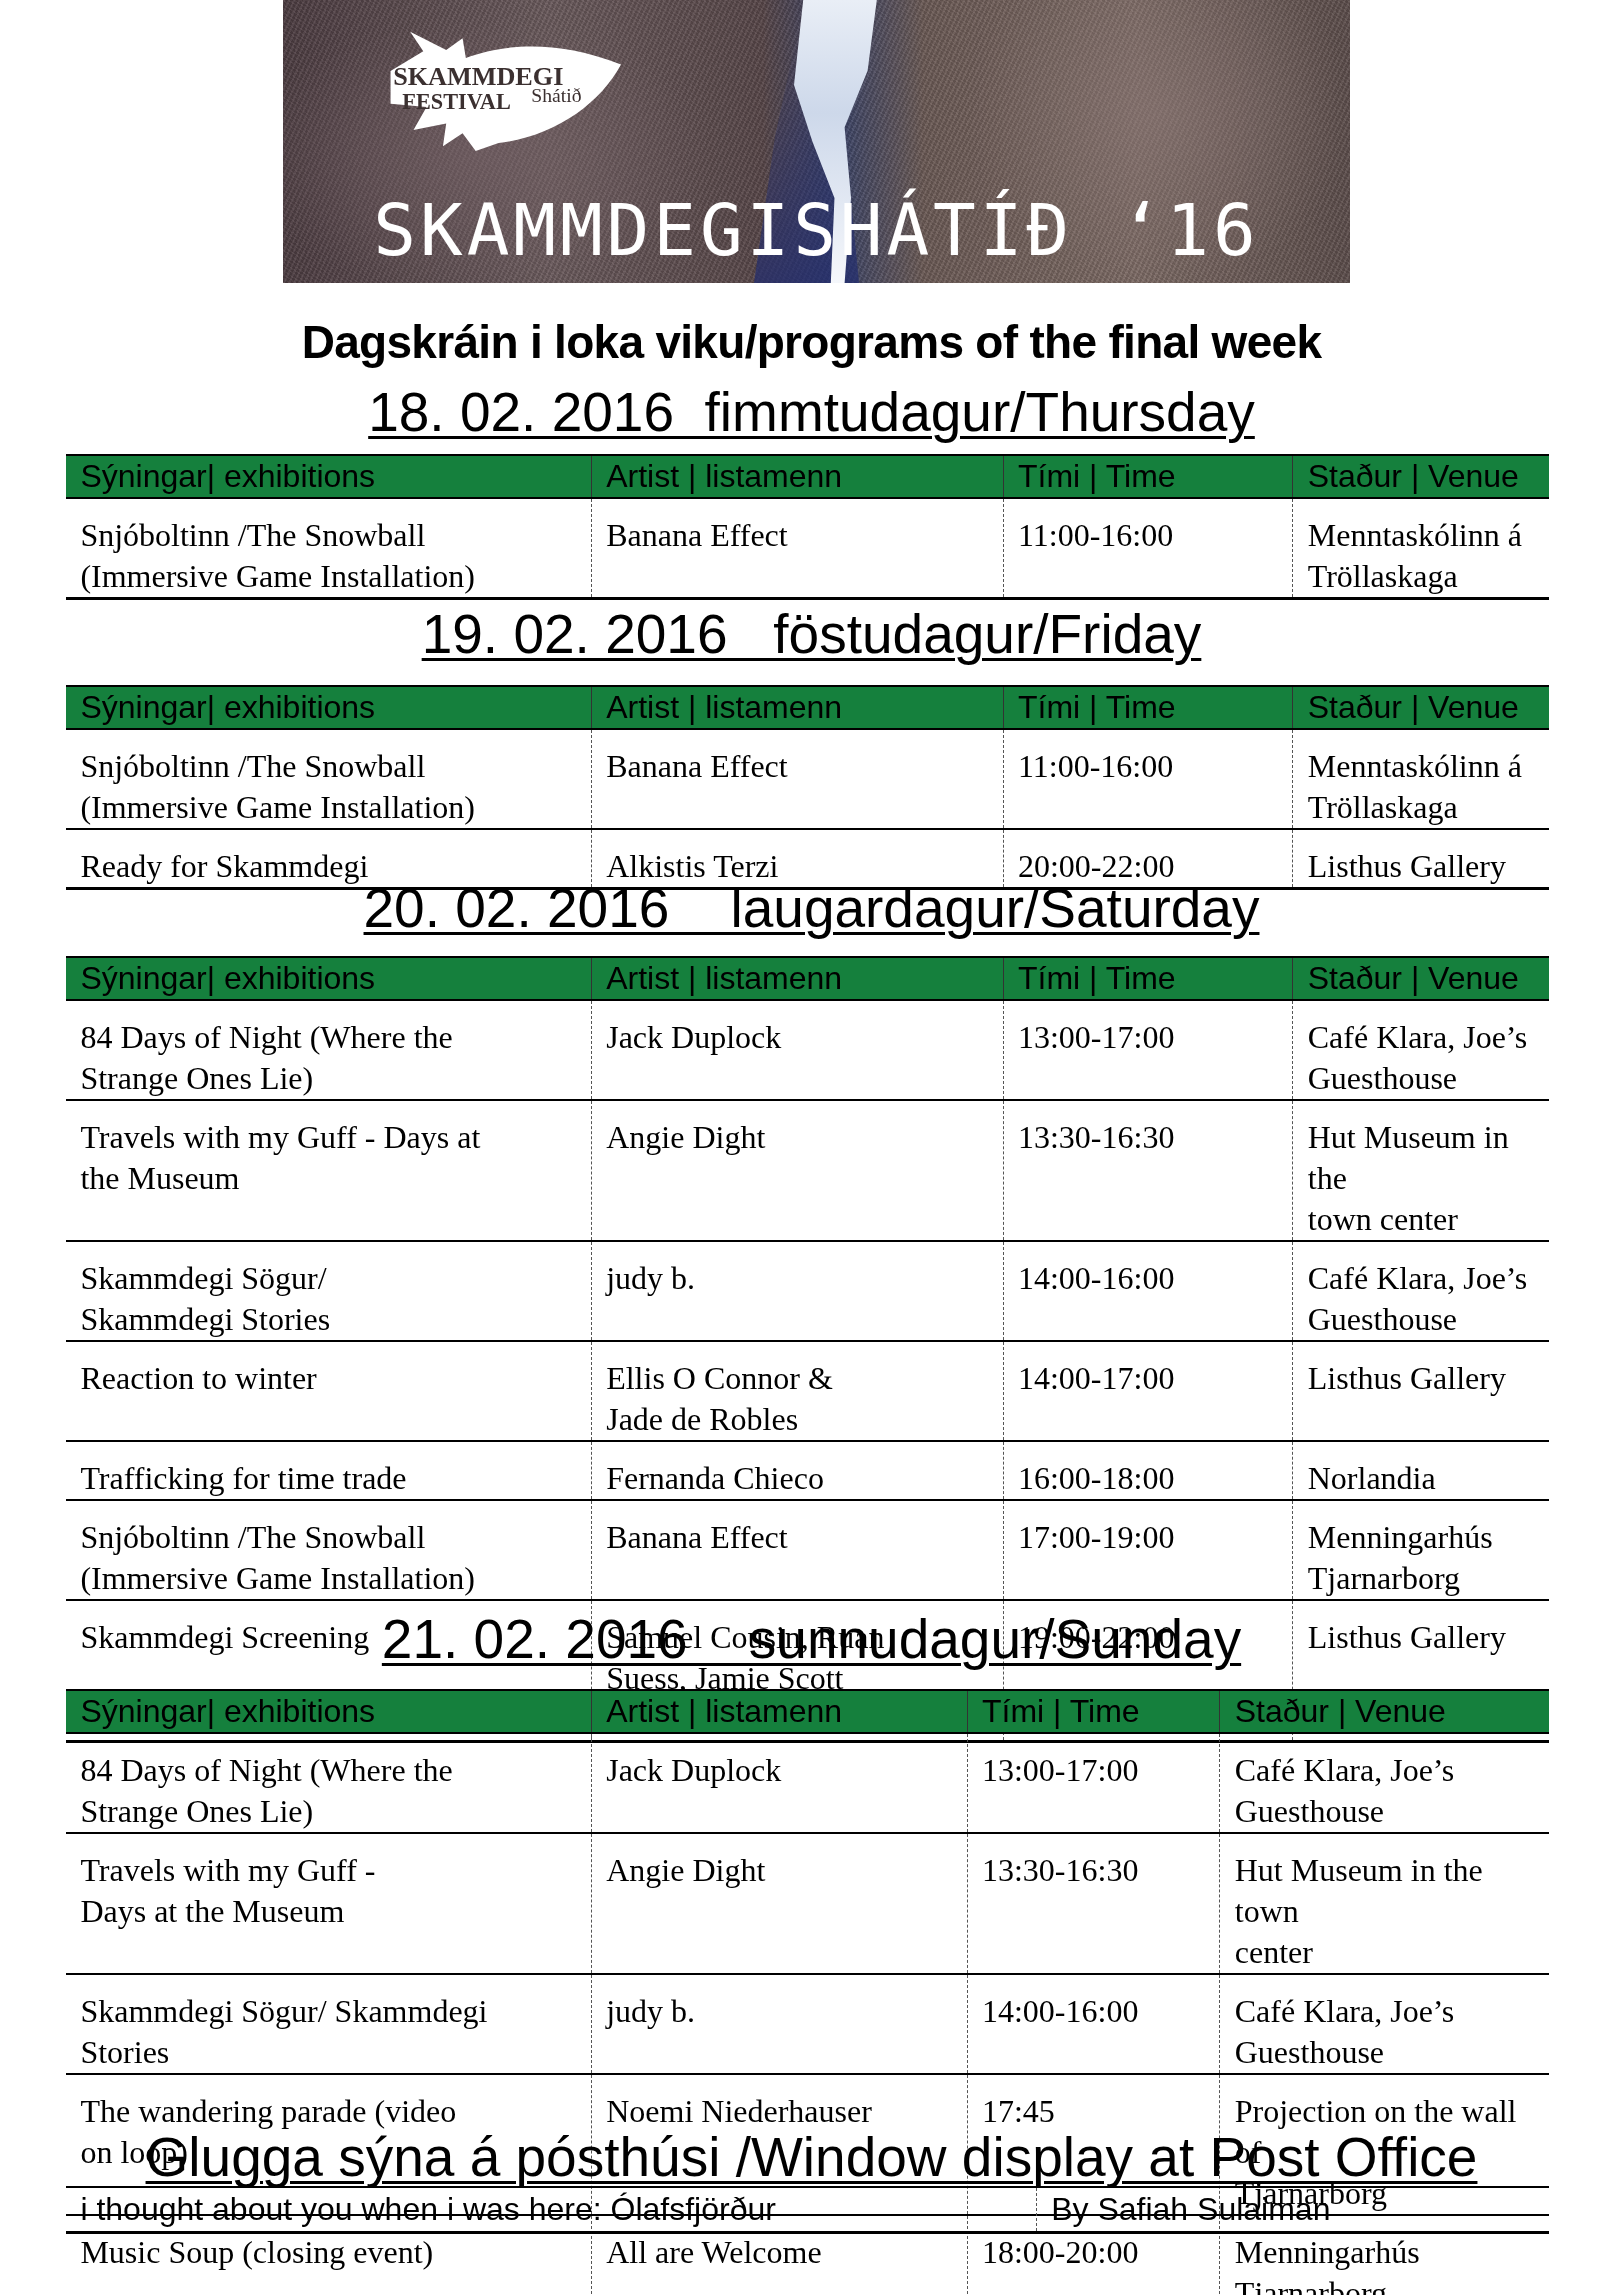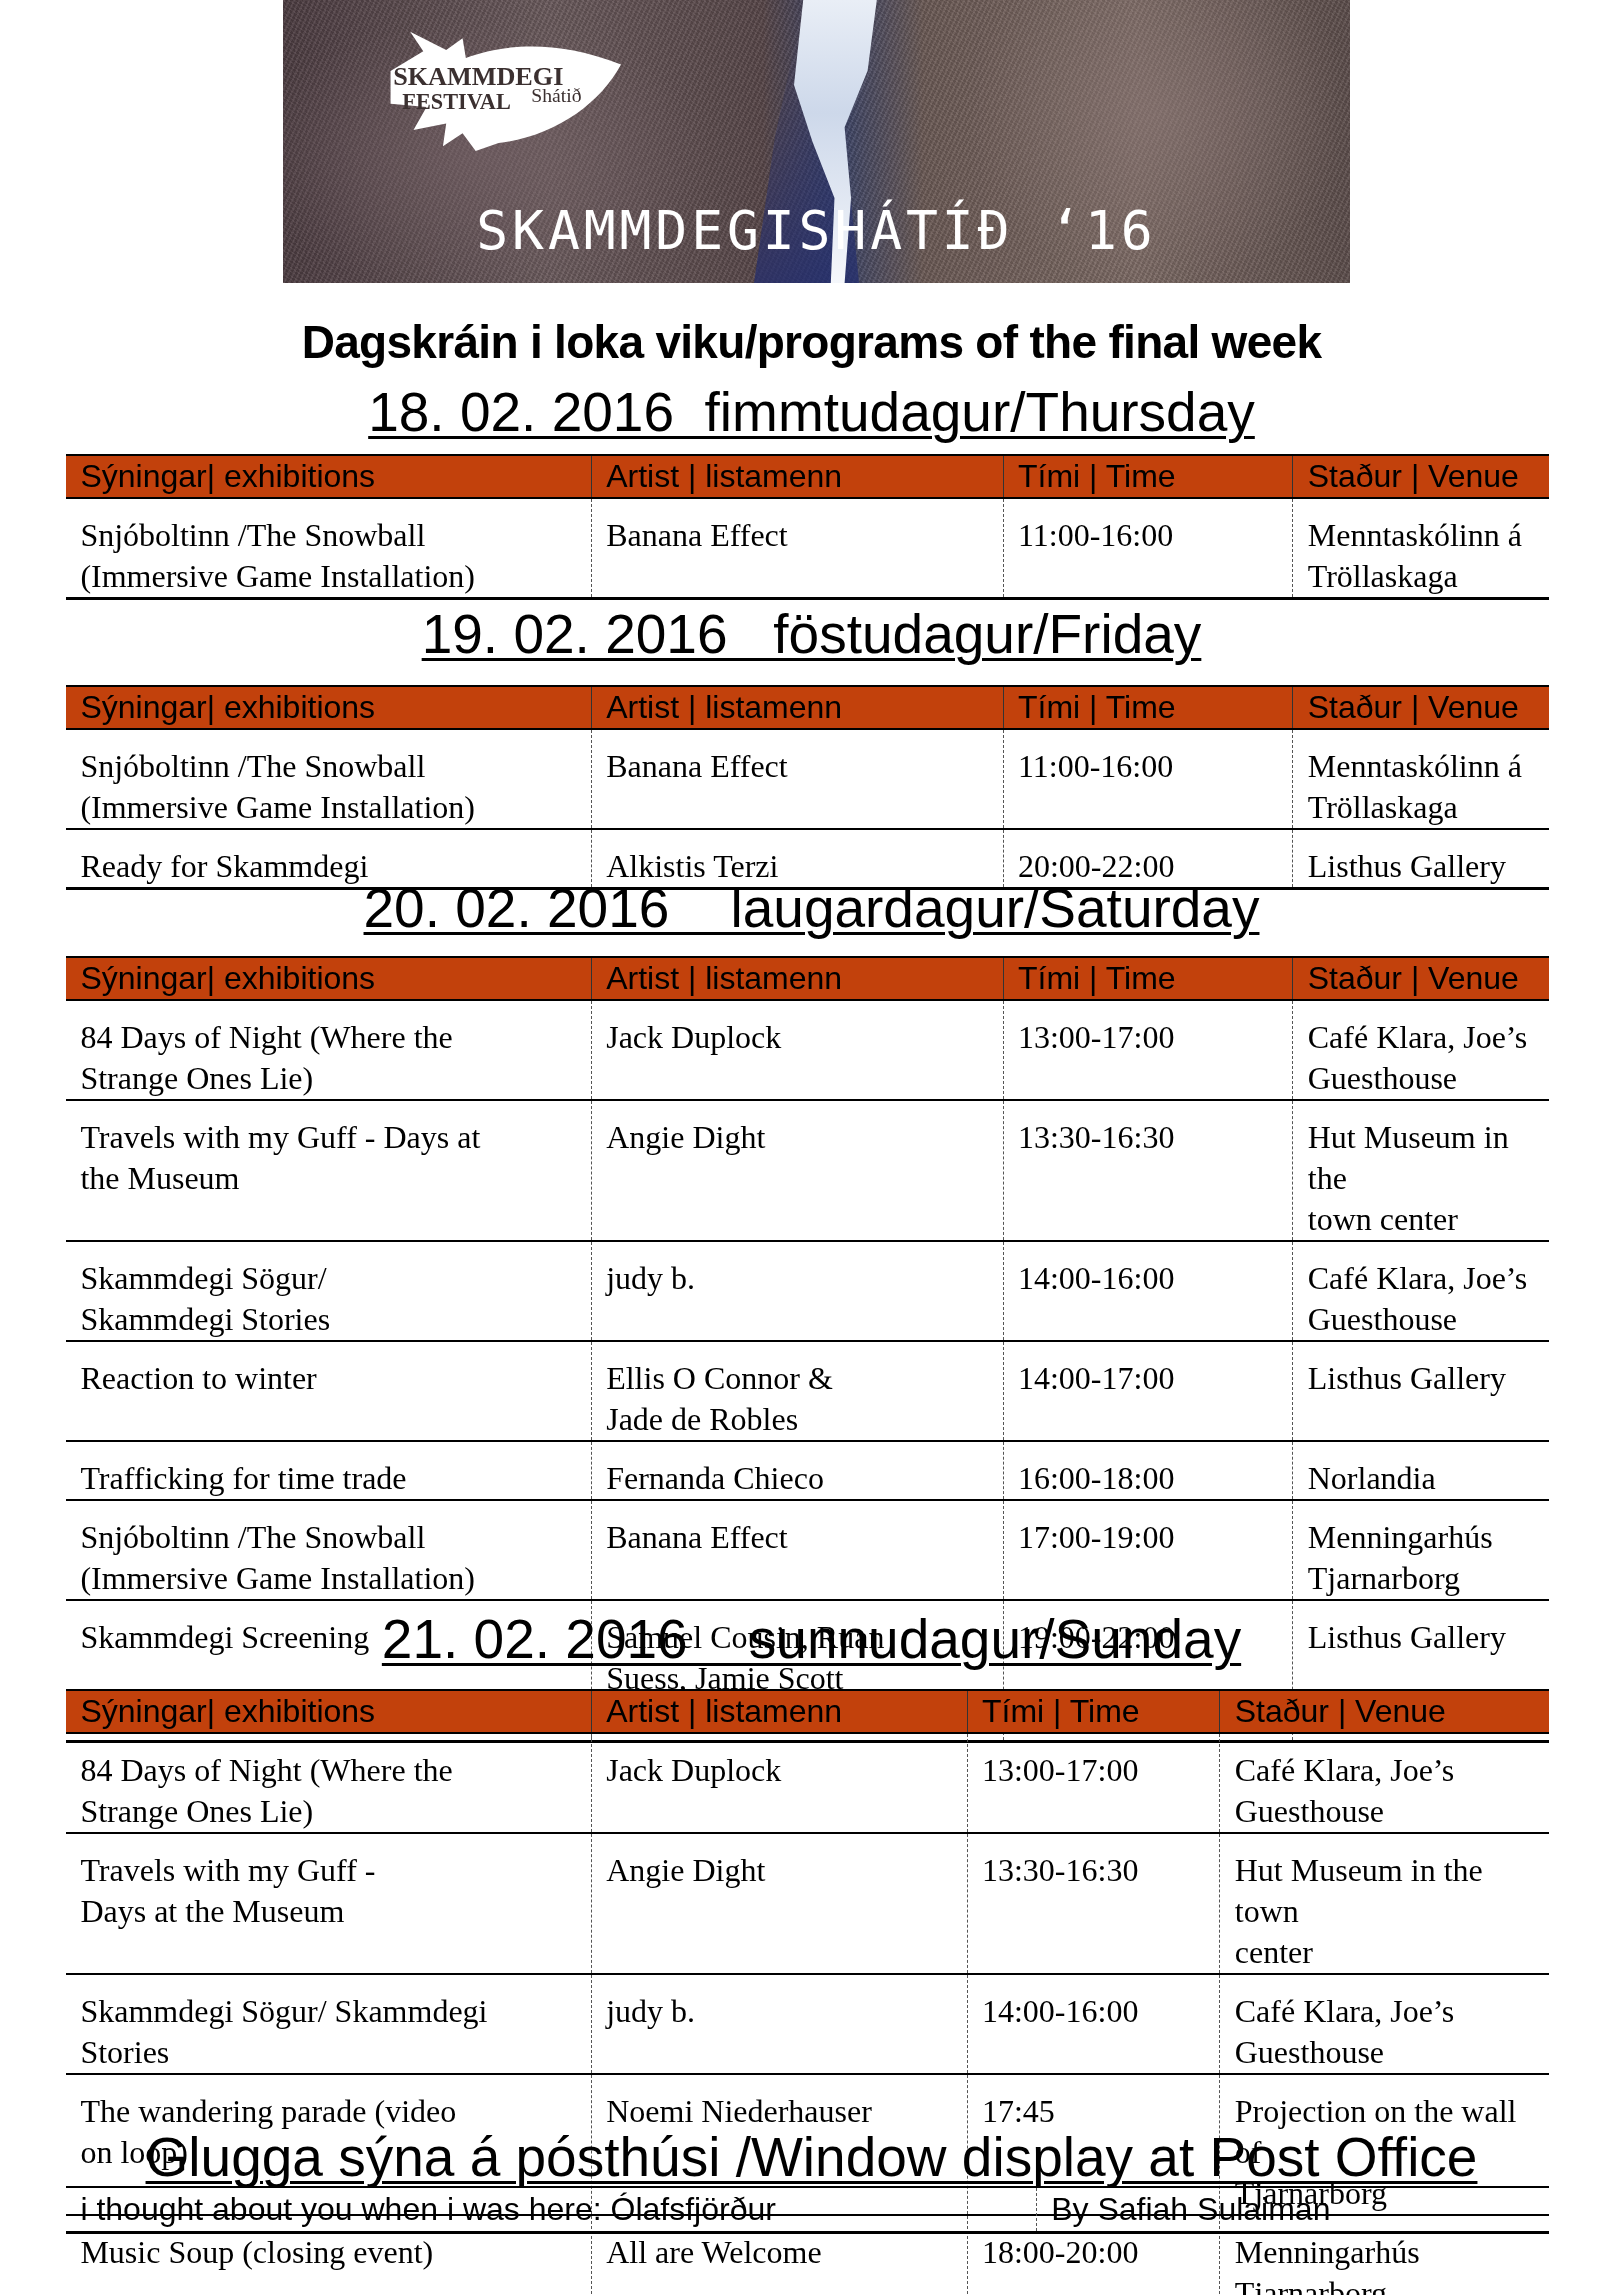--- a/index.html
+++ b/index.html
@@ -16,37 +16,37 @@
               linear-gradient(90deg, #4d3d42 0%, #6a5a5c 25%, #574648 45%, #3a4368 52%, #6b5a55 60%, #7c6a64 80%, #5d4e4c 100%); }
   .waterfall { position: absolute; left: 511px; top: 0; width: 92px; height: 283px;
                background: linear-gradient(180deg, #e9eef6 0%, #cdd8ea 40%, #f5f7fb 100%);
                clip-path: polygon(10% 0, 90% 0, 80% 25%, 55% 45%, 62% 70%, 55% 100%, 40% 100%, 44% 70%, 20% 50%, 0 30%); }
   .waterfall-shadow { position: absolute; left: 471px; top: 39px; width: 105px; height: 244px;
                       background: linear-gradient(180deg, rgba(30,40,110,0.0), rgba(35,45,110,0.75));
                       clip-path: polygon(40% 0, 80% 10%, 100% 100%, 0 100%, 20% 40%); }
   .logo { position: absolute; left: 101px; top: 25px; width: 239px; height: 128px; }
   .logo svg { width: 100%; height: 100%; }
   .banner-title { position: absolute; left: 0; width: 100%; top: 191px; text-align: center;
-                  font-family: "DejaVu Sans Mono", "Liberation Mono", monospace; font-size: 53px;
+                  font-family: "DejaVu Sans Mono", "Liberation Mono", monospace; font-size: 71px;
                   letter-spacing: 3.9px; color: #ffffff; line-height: 79px; }
 
   
   .page-title { position: absolute; left: 0; width: 100%; top: 313px; text-align: center;
                 font-weight: bold; font-size: 46px; line-height: 59px; letter-spacing: -0.7px; }
   .day-heading { position: absolute; left: 0; width: 100%; text-align: center; font-size: 55px;
                  line-height: 52px; }
   .day-heading span { text-decoration: underline; text-decoration-thickness: 2.6px; text-underline-offset: 5.2px;
                       white-space: pre; }
 
   
   table.sched { position: absolute; left: 66px; width: 1483px; border-collapse: collapse;
                 font-size: 32px; table-layout: fixed; }
   table.sched th, table.sched td { text-align: left; vertical-align: top; padding: 0 14.4px;
                 line-height: 41px; font-weight: normal; }
-  table.sched thead tr { background: #c2410c; border-top: 2.6px solid #000; border-bottom: 2.6px solid #000; }
+  table.sched thead tr { background: #15803d; border-top: 2.6px solid #000; border-bottom: 2.6px solid #000; }
   table.sched tbody tr { border-bottom: 2px solid #000; }
   table.sched tbody tr:last-child { border-bottom: 3.3px solid #000; }
   table.sched th + th { border-left: 1.3px solid #333; }
   table.sched td + td { border-left: 1.3px dashed #555; }
   table.sched td { padding-top: 16px; padding-bottom: 0; font-family: Liberation Serif, serif; }
 
   .t-thu { top: 454px; }
   .t-fri { top: 685px; }
   .t-sat { top: 956px; width: 1470px; }
   .t-sun { top: 1689px; }

